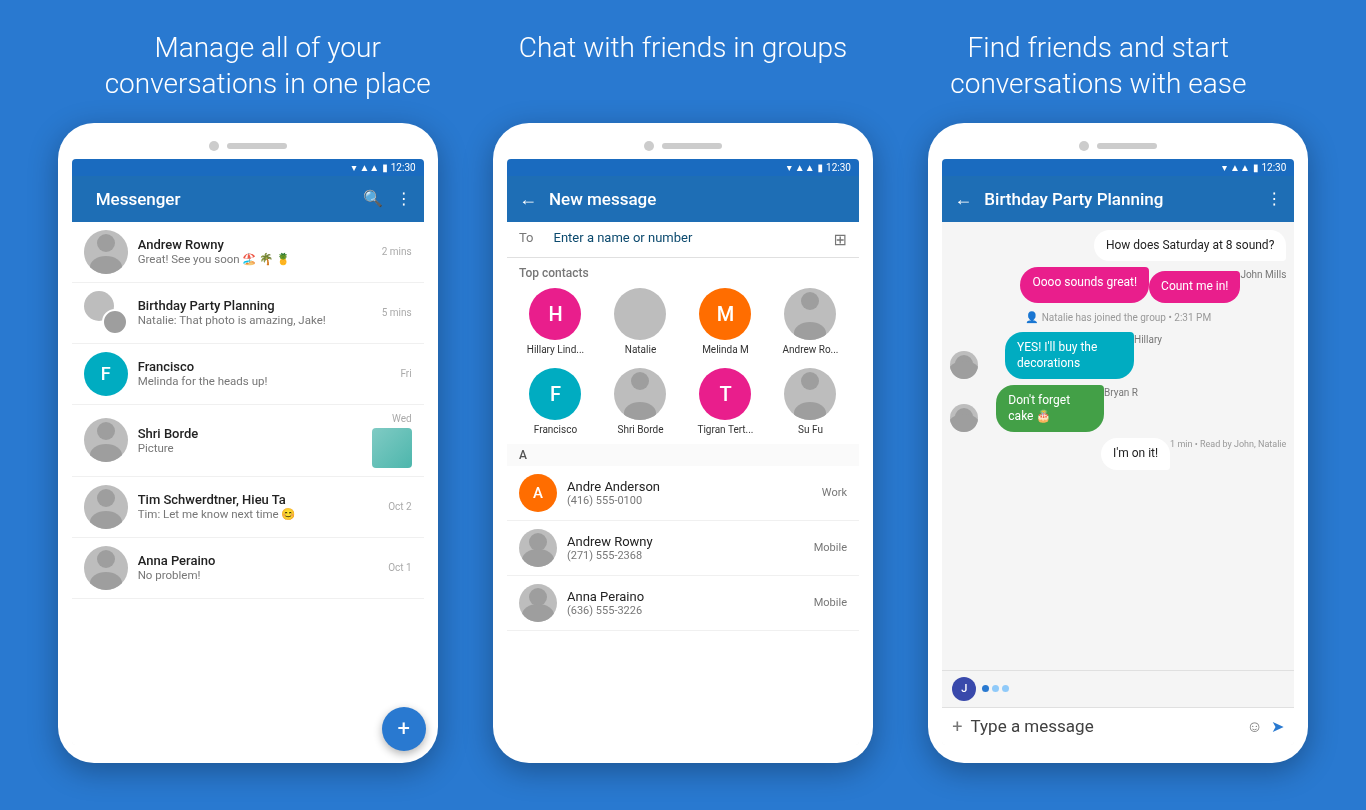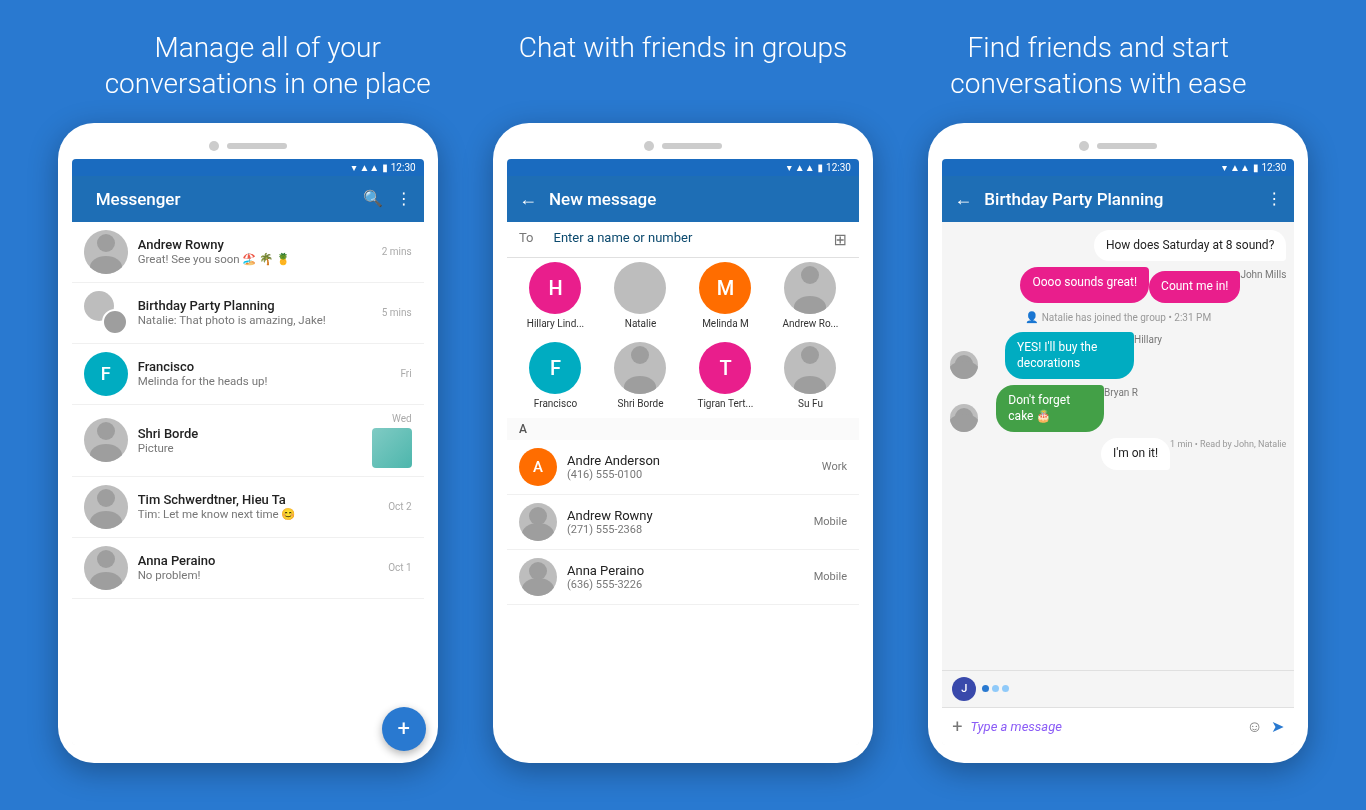--- a/index.html
+++ b/index.html
@@ -423,23 +423,22 @@
       background: white;
       display: flex;
       align-items: center;
       padding: 8px 10px;
       gap: 8px;
       border-top: 1px solid #e0e0e0;
     }
 
     .chat-input {
       flex: 1;
-      font-size: 13px;
-      color: #8b5cf6;
-      font-style: italic;
+      font-size: 17px;
+      color: #404040;
     }
 
     .chat-icons {
       display: flex;
       gap: 8px;
       color: #777;
       font-size: 16px;
     }
 
     .back-arrow {
@@ -634,20 +633,21 @@
       <div class="app-bar">
         <span class="back-arrow">←</span>
         <span class="app-bar-title">New message</span>
       </div>
       <div class="to-field">
         <span class="to-label">To</span>
         <span class="to-input">Enter a name or number</span>
         <span class="grid-icon">⊞</span>
       </div>
       <div class="contacts-section">
+        <div class="section-title">Top contacts</div>
         <div class="top-contacts-grid">
           <div class="contact-chip">
             <div class="avatar av-pink" style="width:52px;height:52px;font-size:20px;">H</div>
             <span class="contact-chip-name">Hillary Lind...</span>
           </div>
           <div class="contact-chip">
             <div class="avatar" style="width:52px;height:52px;font-size:20px;background:#bdbdbd;"></div>
             <span class="contact-chip-name">Natalie</span>
           </div>
           <div class="contact-chip">

